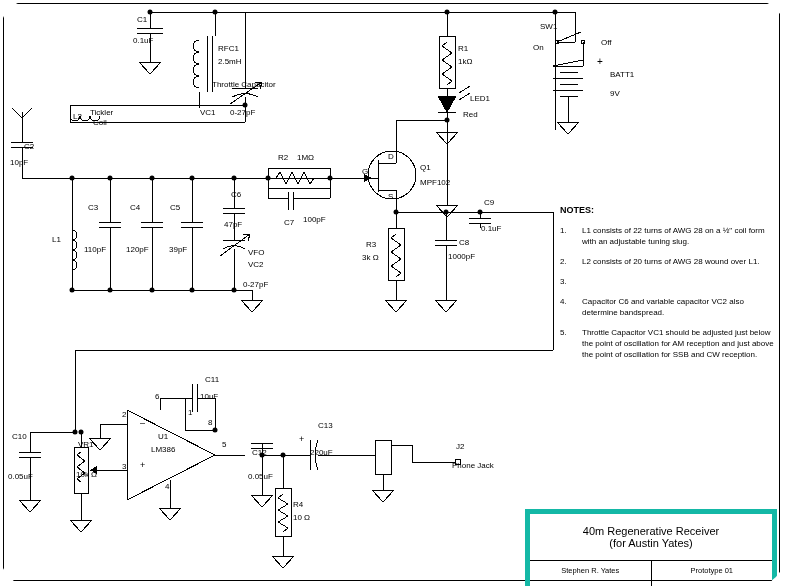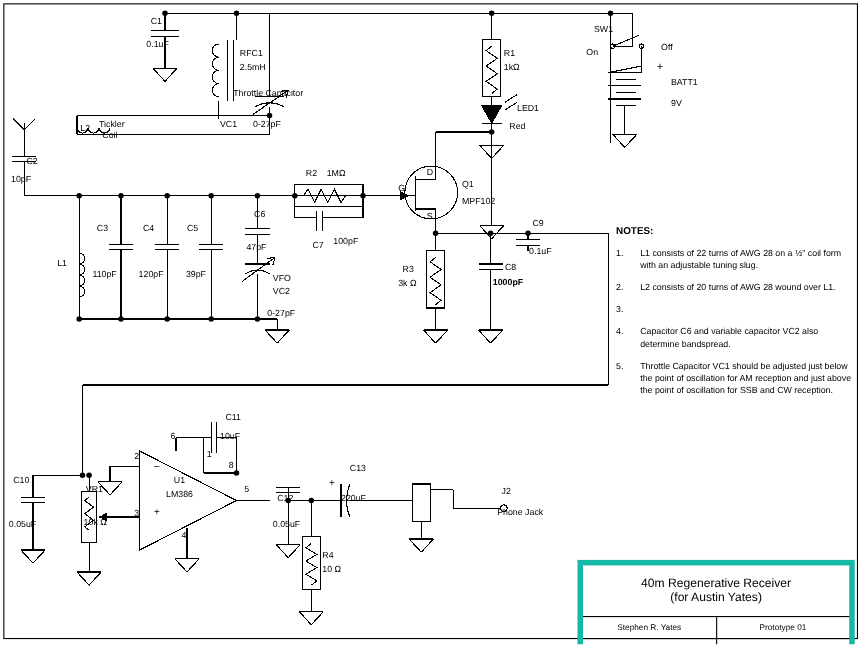--- a/index.html
+++ b/index.html
@@ -1,17 +1,17 @@
 <!DOCTYPE html>
 <html><head>
 <meta charset="utf-8">
 <style>
   html,body{margin:0;padding:0;background:#ffffff;}
   body{font-family:"Liberation Sans",sans-serif;}
-  #sheet{position:relative;width:785px;height:586px;background:#fff;overflow:hidden;}
+  #sheet{position:relative;width:785px;height:586px;background:#fff;overflow:hidden;border-radius:31px;}
   .border{position:absolute;left:3px;top:3px;width:777px;height:578px;border:1px solid #000;box-sizing:border-box;}
   .lbl{position:absolute;font-size:8px;color:#000;white-space:nowrap;line-height:10px;}
   svg{position:absolute;overflow:visible;}
   
   #notes{position:absolute;left:560px;top:205px;width:215px;}
   #notes .hdr{font-size:9px;font-weight:bold;margin-bottom:10px;}
   #notes .note{display:flex;font-size:8px;line-height:11px;margin-bottom:9px;}
   #notes .num{width:22px;flex:0 0 22px;}
   #notes .txt{flex:1;}
   
@@ -358,21 +358,21 @@
 
   <div class="lbl" style="left:420px;top:163px;">Q1</div>
   <div class="lbl" style="left:420px;top:178px;">MPF102</div>
   <div class="lbl" style="left:388px;top:152px;">D</div>
   <div class="lbl" style="left:362px;top:167px;">G</div>
   <div class="lbl" style="left:388px;top:192px;">S</div>
 
   <div class="lbl" style="left:366px;top:240px;">R3</div>
   <div class="lbl" style="left:362px;top:253px;">3k Ω</div>
   <div class="lbl" style="left:459px;top:238px;">C8</div>
-  <div class="lbl" style="left:448px;top:252px;font-weight:bold;">1000pF</div>
+  <div class="lbl" style="left:448px;top:252px;">1000pF</div>
   <div class="lbl" style="left:484px;top:198px;">C9</div>
   <div class="lbl" style="left:481px;top:224px;">0.1uF</div>
 
   <div class="lbl" style="left:458px;top:44px;">R1</div>
   <div class="lbl" style="left:458px;top:57px;">1kΩ</div>
   <div class="lbl" style="left:470px;top:94px;">LED1</div>
   <div class="lbl" style="left:463px;top:110px;">Red</div>
 
   <div class="lbl" style="left:540px;top:22px;">SW1</div>
   <div class="lbl" style="left:533px;top:43px;">On</div>

